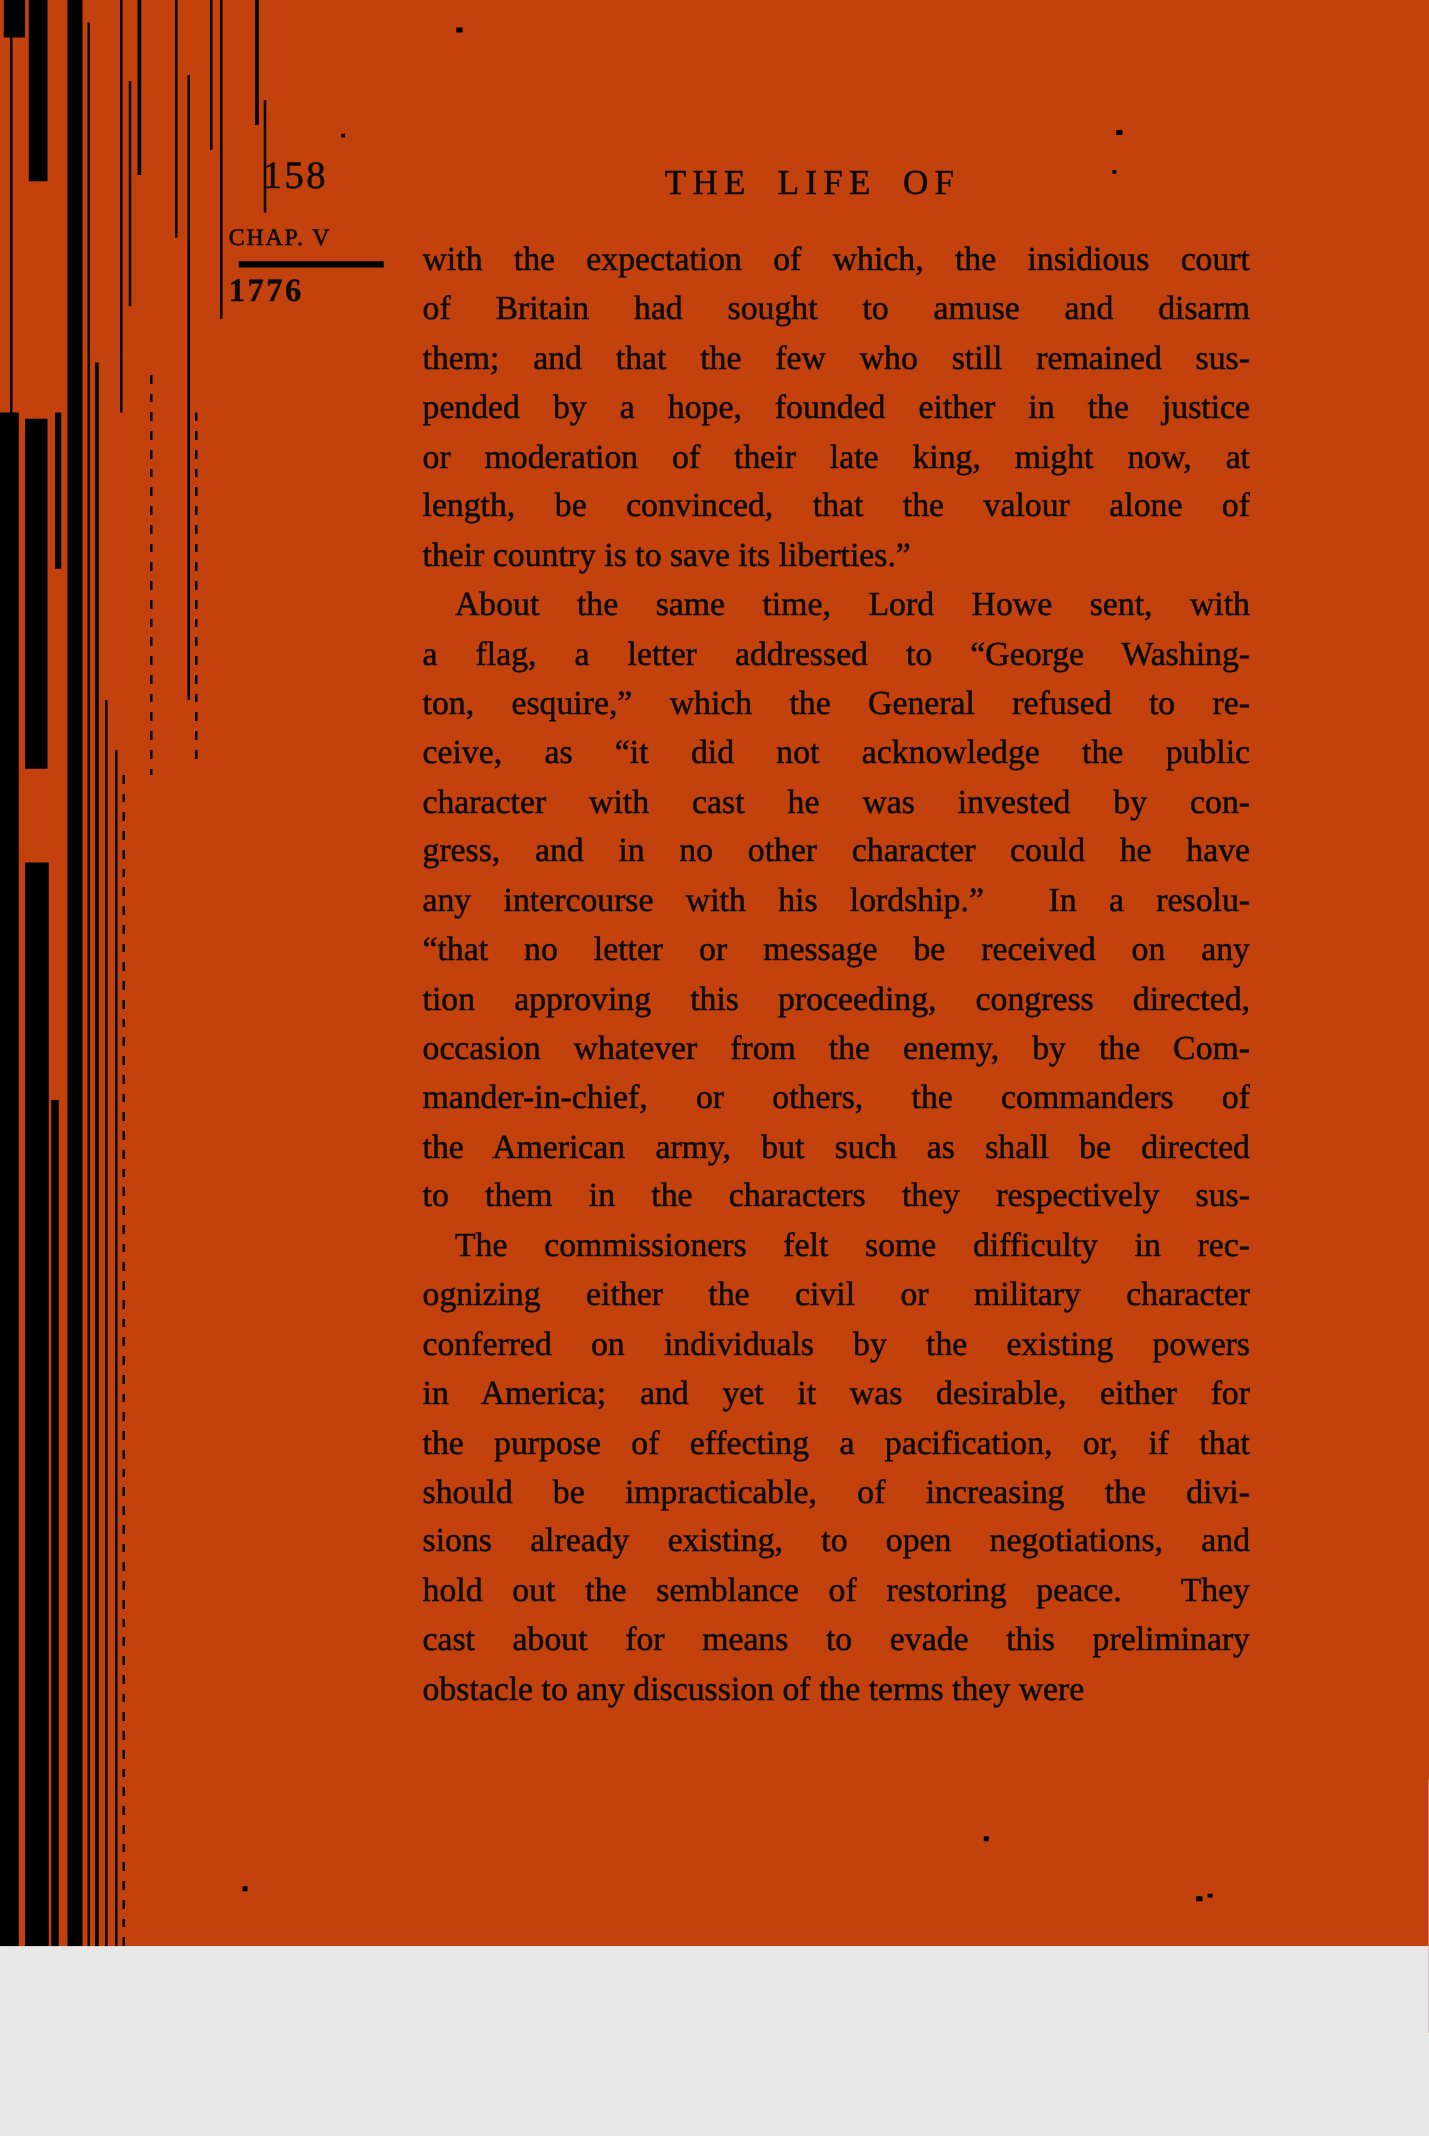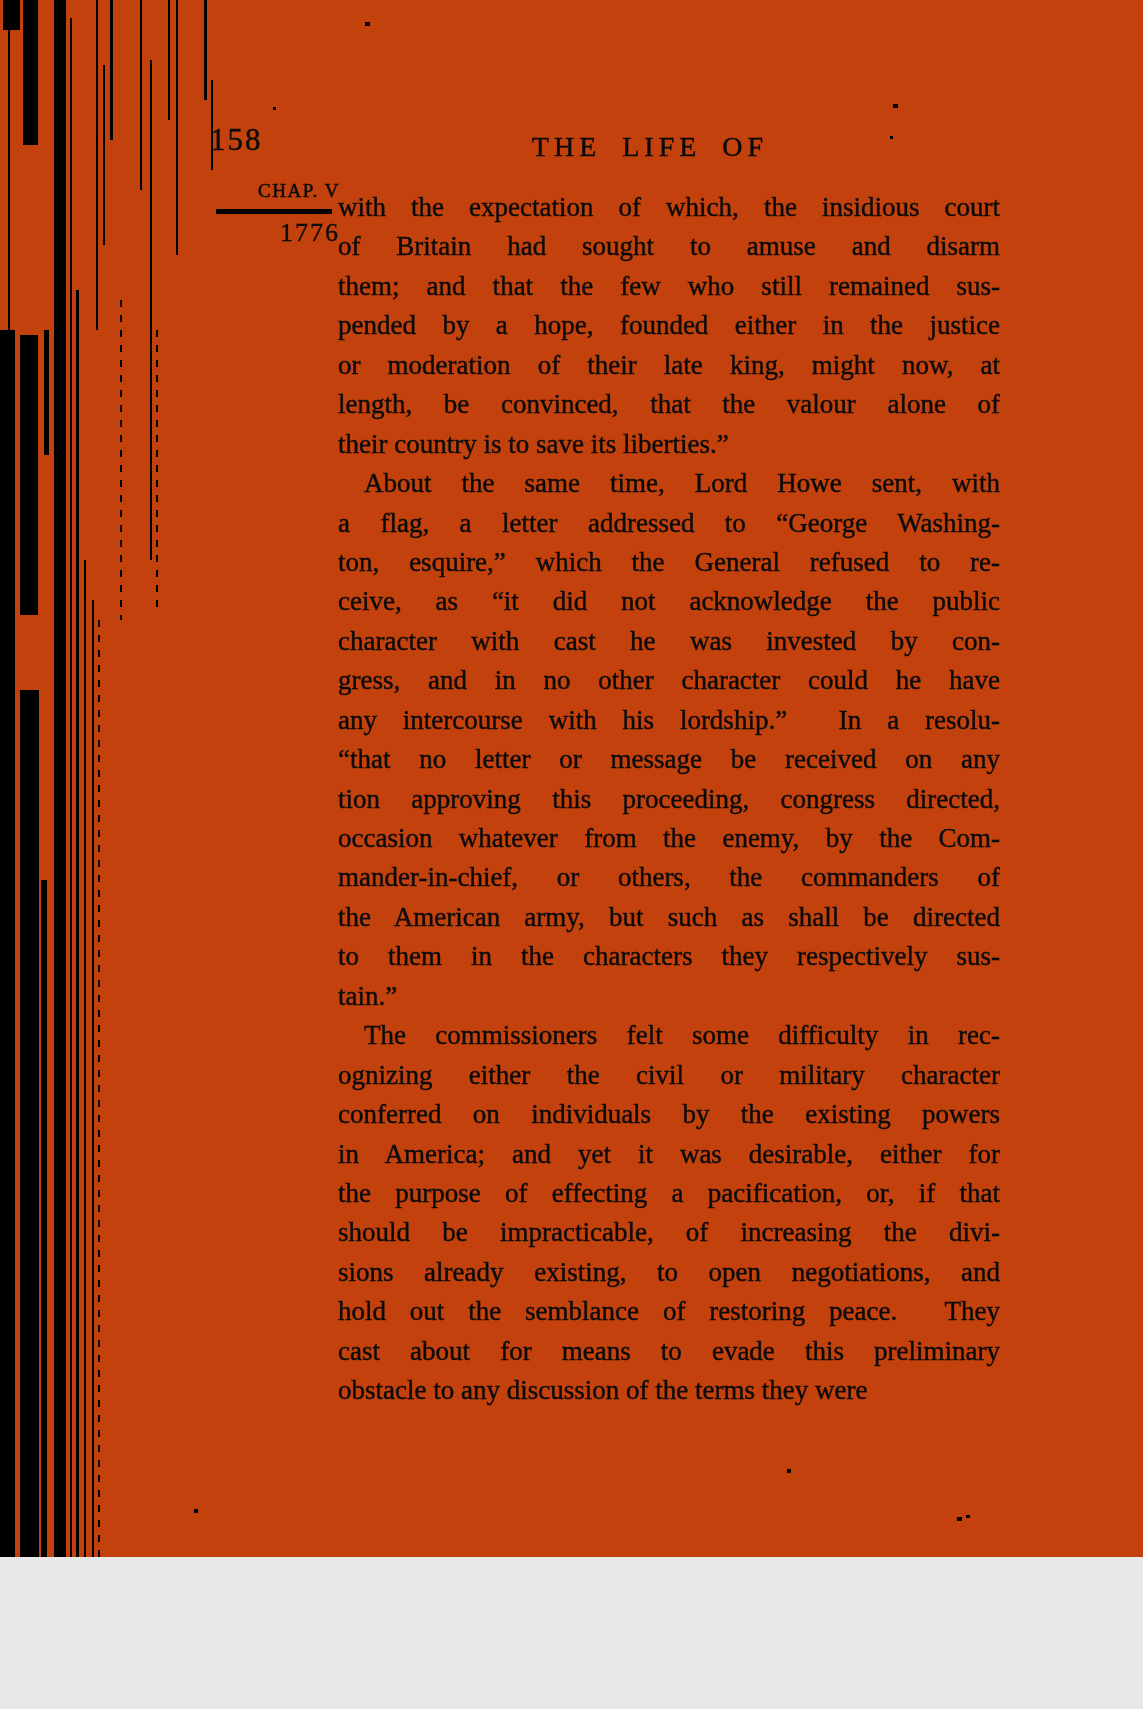--- a/index.html
+++ b/index.html
@@ -31,28 +31,28 @@
     position: absolute; left: 210px; top: 124px;
     font-size: 31px; line-height: 1; letter-spacing: 2px;
     -webkit-text-stroke: 0.4px #0b0b0b;
   }
   .running-title {
     position: absolute; left: 480px; top: 133px; width: 340px;
     text-align: center; font-size: 28px; line-height: 1;
     letter-spacing: 5px; word-spacing: 9px;
     -webkit-text-stroke: 0.4px #0b0b0b;
   }
-  .margin-note { position: absolute; left: 208px; top: 181px; width: 132px; text-align: right; }
+  .margin-note { position: absolute; left: 183px; top: 181px; width: 132px; text-align: left; }
   .margin-chapter {
     font-size: 19px; line-height: 1; letter-spacing: 1.5px;
     -webkit-text-stroke: 0.5px #0b0b0b;
   }
   .margin-rule { margin: 9px auto 0 8px; width: 116px; height: 5px; background: #000; }
   .margin-year {
-    margin-top: 6px; font-size: 26px; line-height: 1; letter-spacing: 2px;
+    margin-top: 6px; font-size: 26px; line-height: 1; letter-spacing: 2px; font-weight: bold;
     -webkit-text-stroke: 0.3px #0b0b0b;
   }
   
   .body-text {
     position: absolute; left: 338px; top: 188px; width: 662px;
     font-size: 27px;
     -webkit-text-stroke: 0.4px #0b0b0b;
   }
   .line {
     height: 39.45px; line-height: 39.45px;
@@ -134,21 +134,20 @@
       <div class="line">ceive, as “it did not acknowledge the public</div>
       <div class="line">character with cast he was invested by con-</div>
       <div class="line">gress, and in no other character could he have</div>
       <div class="line">any intercourse with his lordship.”&nbsp; In a resolu-</div>
       <div class="line">“that no letter or message be received on any</div>
       <div class="line">tion approving this proceeding, congress directed,</div>
       <div class="line">occasion whatever from the enemy, by the Com-</div>
       <div class="line">mander-in-chief, or others, the commanders of</div>
       <div class="line">the American army, but such as shall be directed</div>
       <div class="line">to them in the characters they respectively sus-</div>
-      <div class="line last">tain.”</div>
       <div class="line indent">The commissioners felt some difficulty in rec-</div>
       <div class="line">ognizing either the civil or military character</div>
       <div class="line">conferred on individuals by the existing powers</div>
       <div class="line">in America; and yet it was desirable, either for</div>
       <div class="line">the purpose of effecting a pacification, or, if that</div>
       <div class="line">should be impracticable, of increasing the divi-</div>
       <div class="line">sions already existing, to open negotiations, and</div>
       <div class="line">hold out the semblance of restoring peace.&nbsp; They</div>
       <div class="line">cast about for means to evade this preliminary</div>
       <div class="line last">obstacle to any discussion of the terms they were</div>

